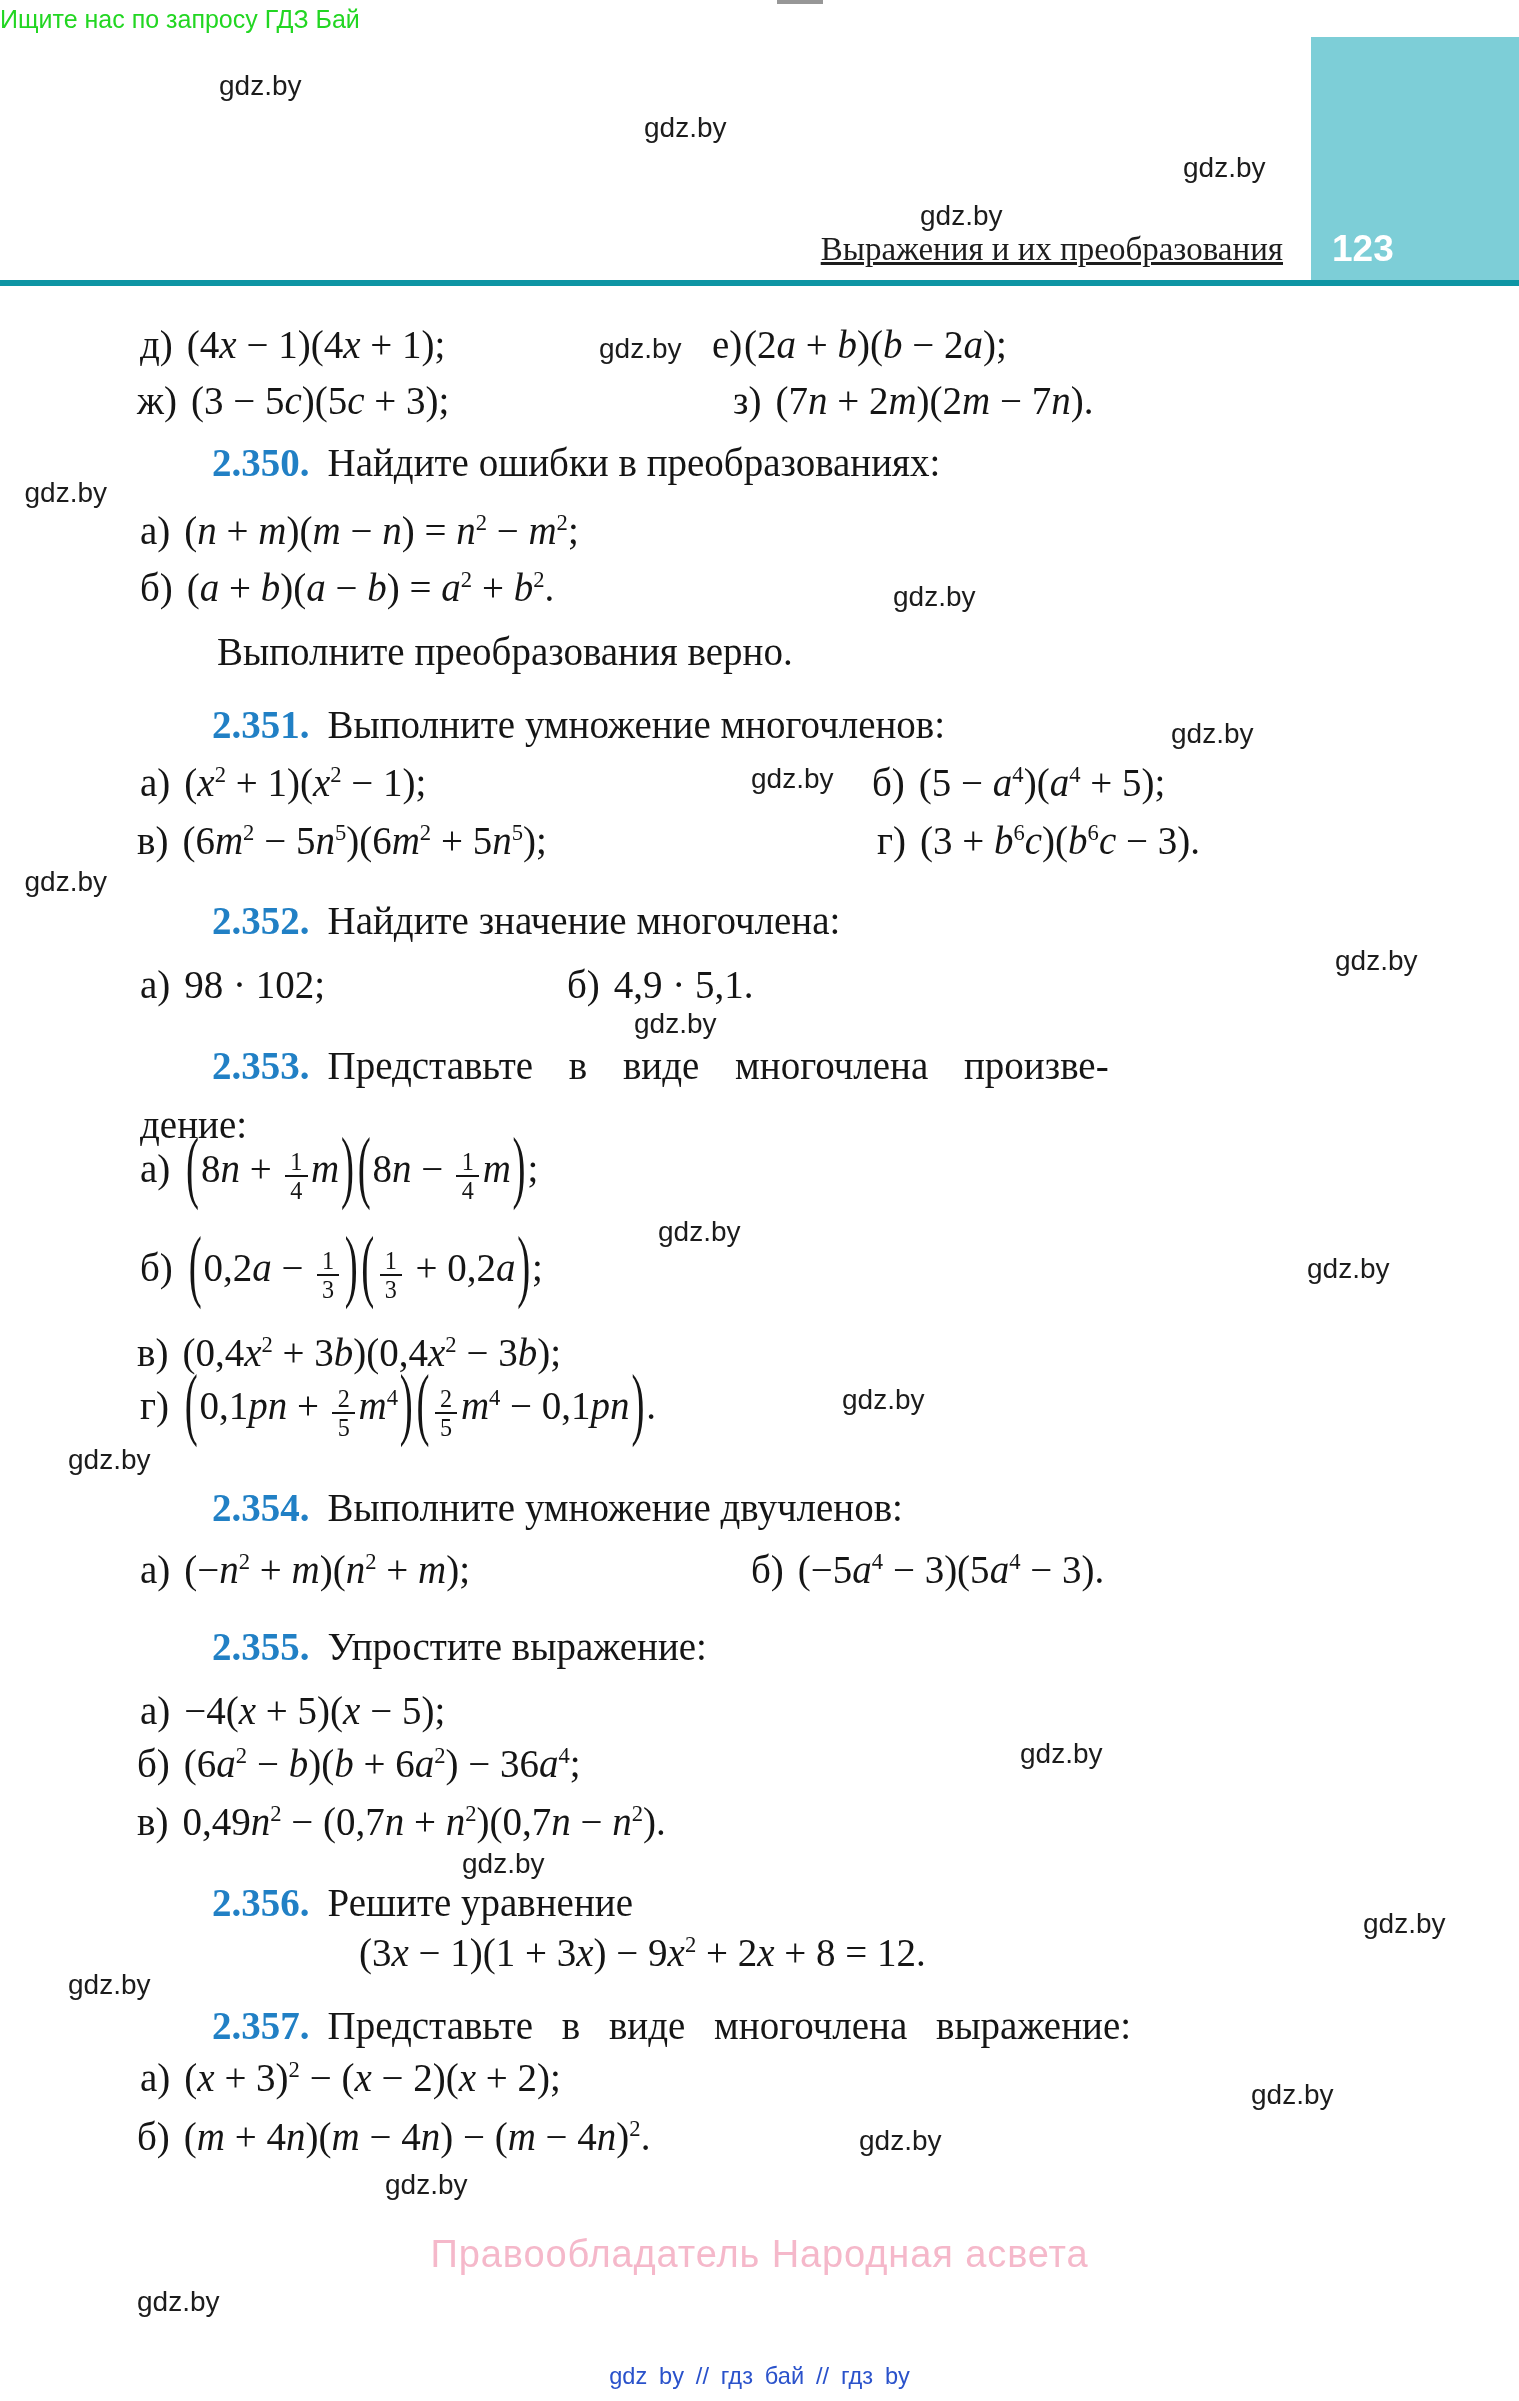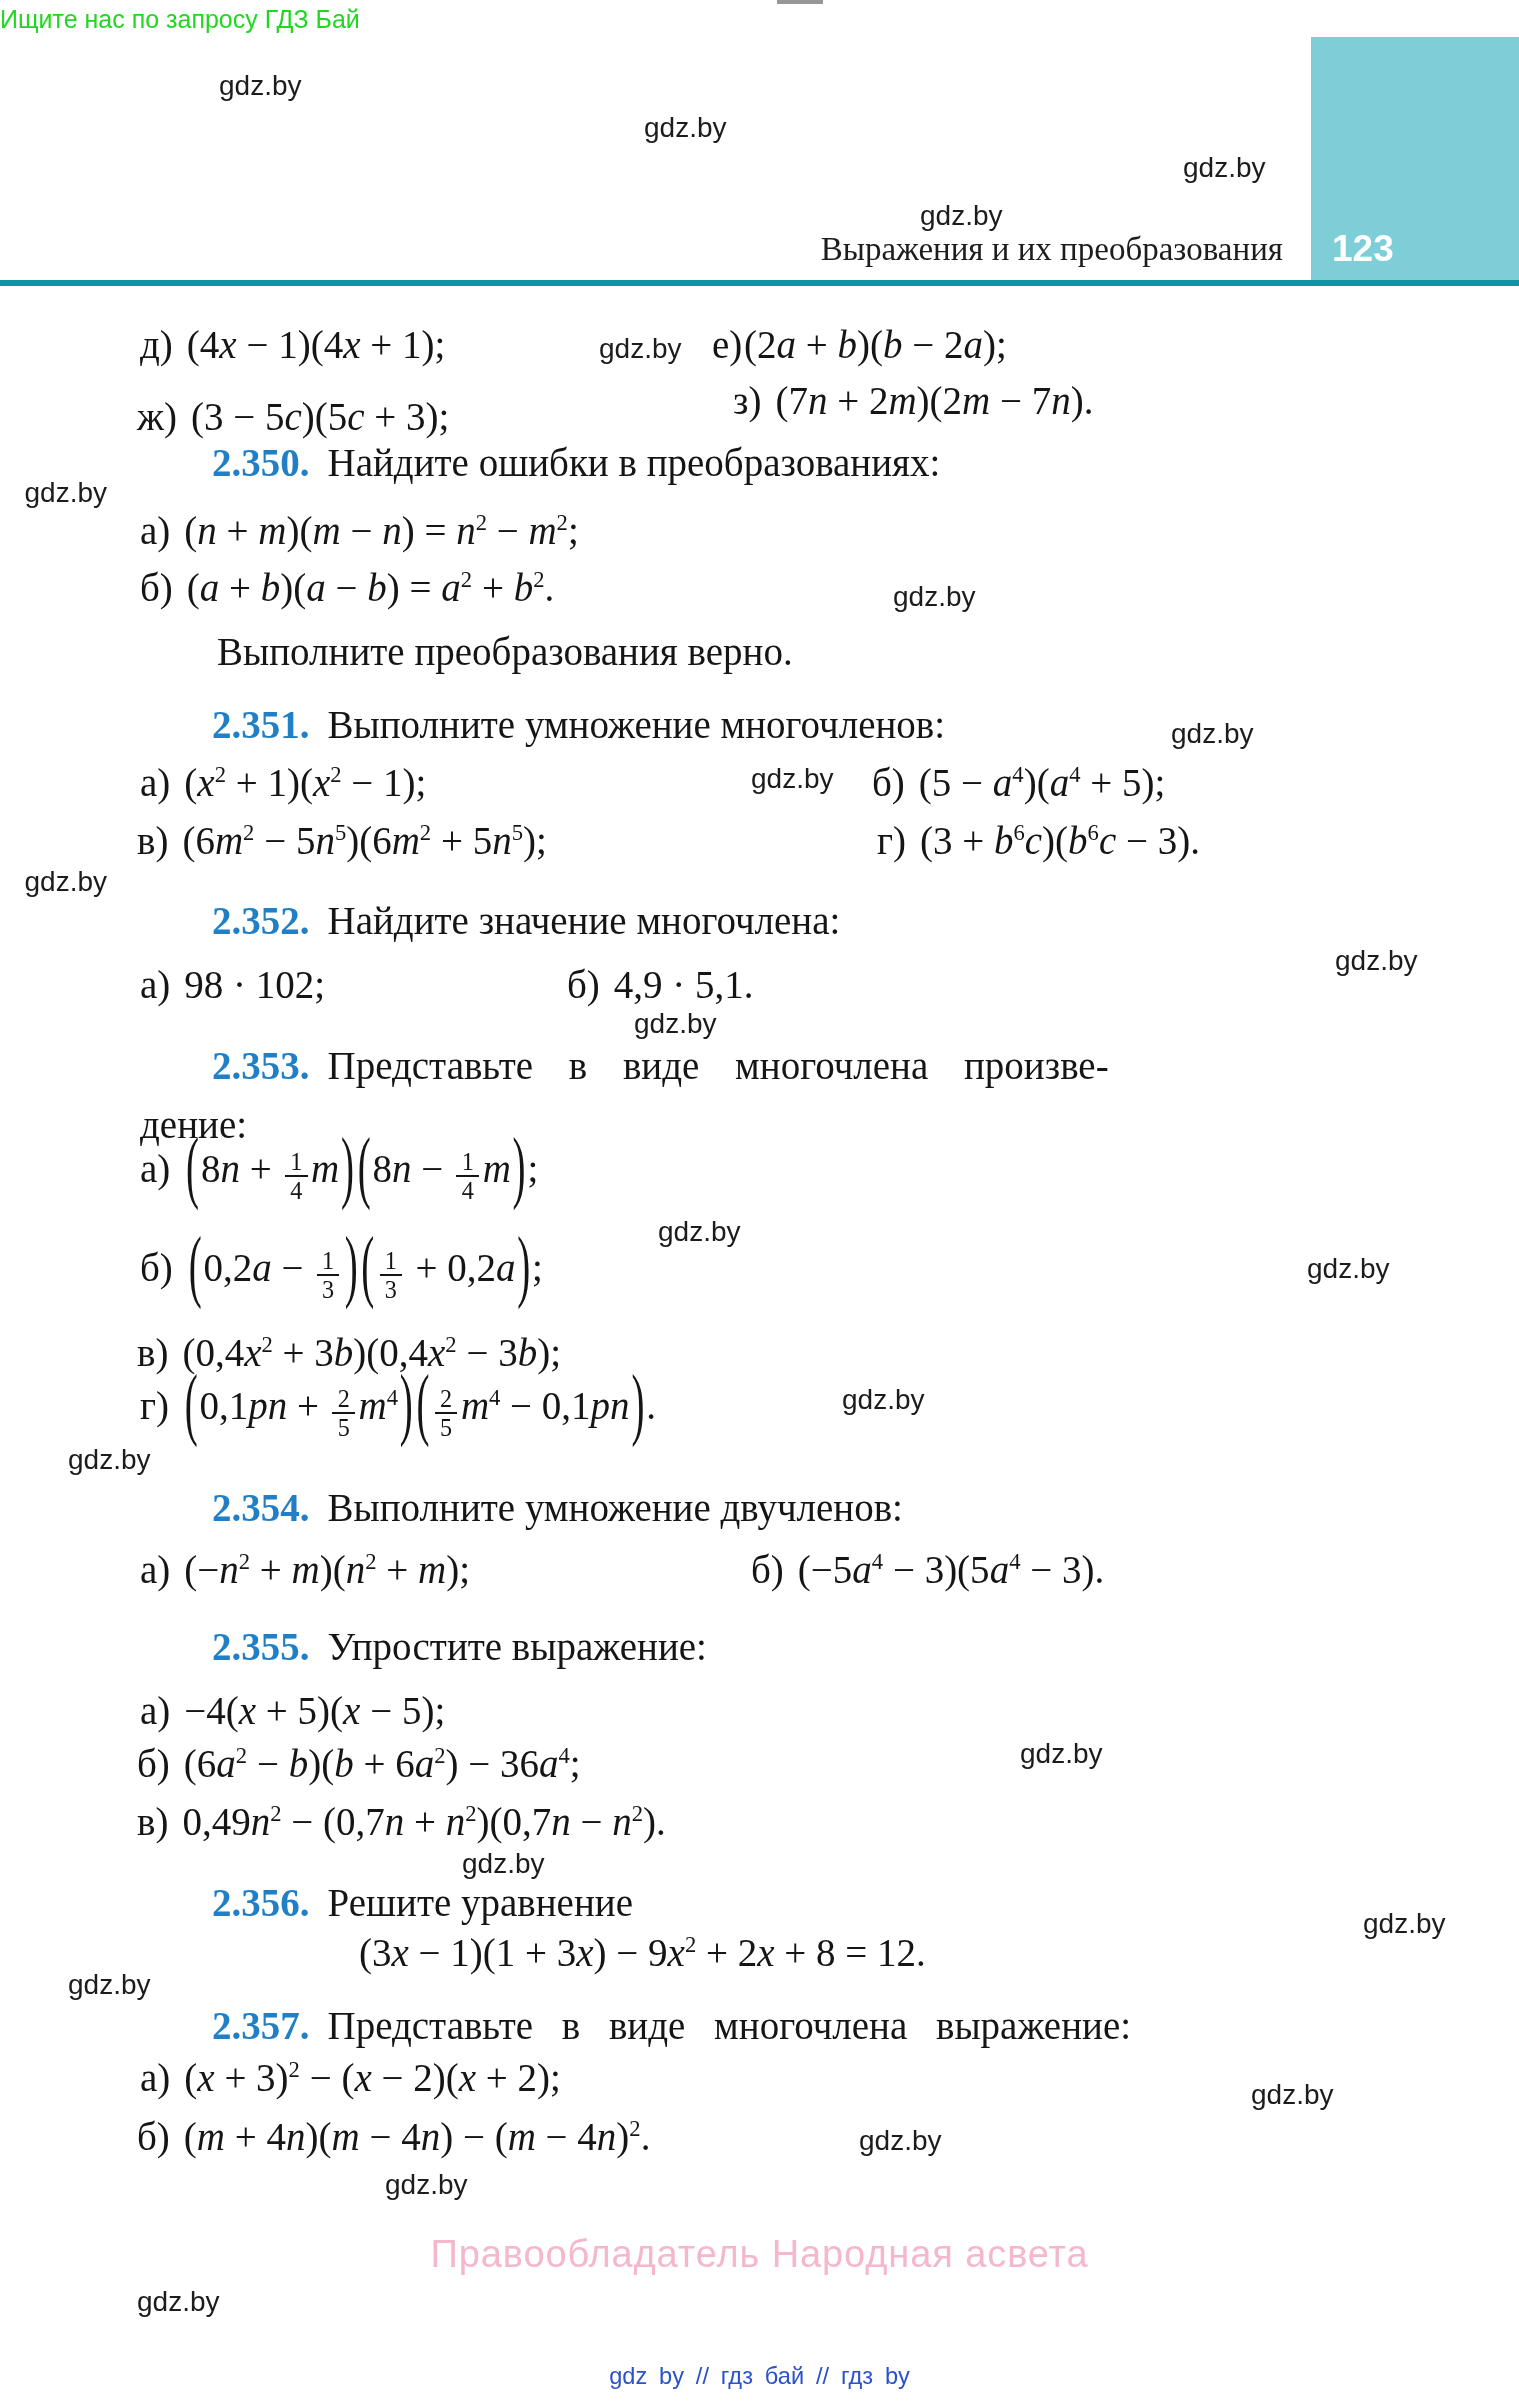--- a/index.html
+++ b/index.html
@@ -2,21 +2,21 @@
 <html style="font-size:14px"><head>
 <meta charset="utf-8">
 <style>
   html,body{margin:0;padding:0;background:#ffffff;}
   .page{position:relative;width:1519px;height:2401px;background:#ffffff;overflow:hidden;
         font-family:"Liberation Serif",serif;color:#151515;}
   .top-artifact{position:absolute;left:777px;top:0;width:46px;height:3.5px;background:#6b6b6b;opacity:.7;}
   .banner{position:absolute;left:0;right:0;top:5.3px;text-align:left;
           font:25px "Liberation Sans",sans-serif;color:#22d622;}
   .wm{position:absolute;font:28px "Liberation Sans",sans-serif;color:#1c1c1c;white-space:nowrap;}
-  .header-title{position:absolute;right:236px;top:231px;font:33px "Liberation Serif",serif;color:#1d1d1d;white-space:nowrap;}
+  .header-title{position:absolute;right:236px;top:231px;font:33px "Liberation Serif",serif;color:#1d1d1d;white-space:nowrap;text-decoration:underline;}
   .page-number-box{position:absolute;left:1311px;top:37px;width:208px;height:243px;background:#7dced7;}
   .page-number{position:absolute;left:21px;bottom:10.5px;color:#ffffff;font:bold 37px "Liberation Sans",sans-serif;}
   .header-rule{position:absolute;left:0;top:280px;width:1519px;height:6.1px;background:#0e95a4;}
   .mrow{position:absolute;font-size:39px;line-height:1.3;white-space:nowrap;color:#151515;}
   .lbl{margin-right:14px;}
   .lbl.tight{margin-right:1.8px;}
   .hnum{color:#2180c5;font-weight:bold;margin-right:18px;}
   .htext{color:#151515;}
   .mrow i{font-style:italic;}
   .mrow sup{font-size:0.58em;vertical-align:0.62em;line-height:0;}
@@ -46,21 +46,21 @@
     <span class="page-number">123</span>
   </div>
   <div class="header-rule"></div>
 
   <div class="mrow" style="left:140px;top:320px">
     <span class="lbl">д)</span><span>(4<i>x</i> − 1)(4<i>x</i> + 1);</span>
   </div>
   <div class="mrow" style="left:712px;top:320px">
     <span class="lbl tight">е)</span><span>(2<i>a</i> + <i>b</i>)(<i>b</i> − 2<i>a</i>);</span>
   </div>
-  <div class="mrow" style="left:137px;top:392px">
+  <div class="mrow" style="left:137px;top:376px">
     <span class="lbl">ж)</span><span>(3 − 5<i>c</i>)(5<i>c</i> + 3);</span>
   </div>
   <div class="mrow" style="left:733px;top:376px">
     <span class="lbl">з)</span><span>(7<i>n</i> + 2<i>m</i>)(2<i>m</i> − 7<i>n</i>).</span>
   </div>
 
   <div class="mrow" style="left:212px;top:438px">
     <span class="hnum">2.350.</span><span class="htext">Найдите ошибки в преобразованиях:</span>
   </div>
   <div class="mrow" style="left:140px;top:506px">

